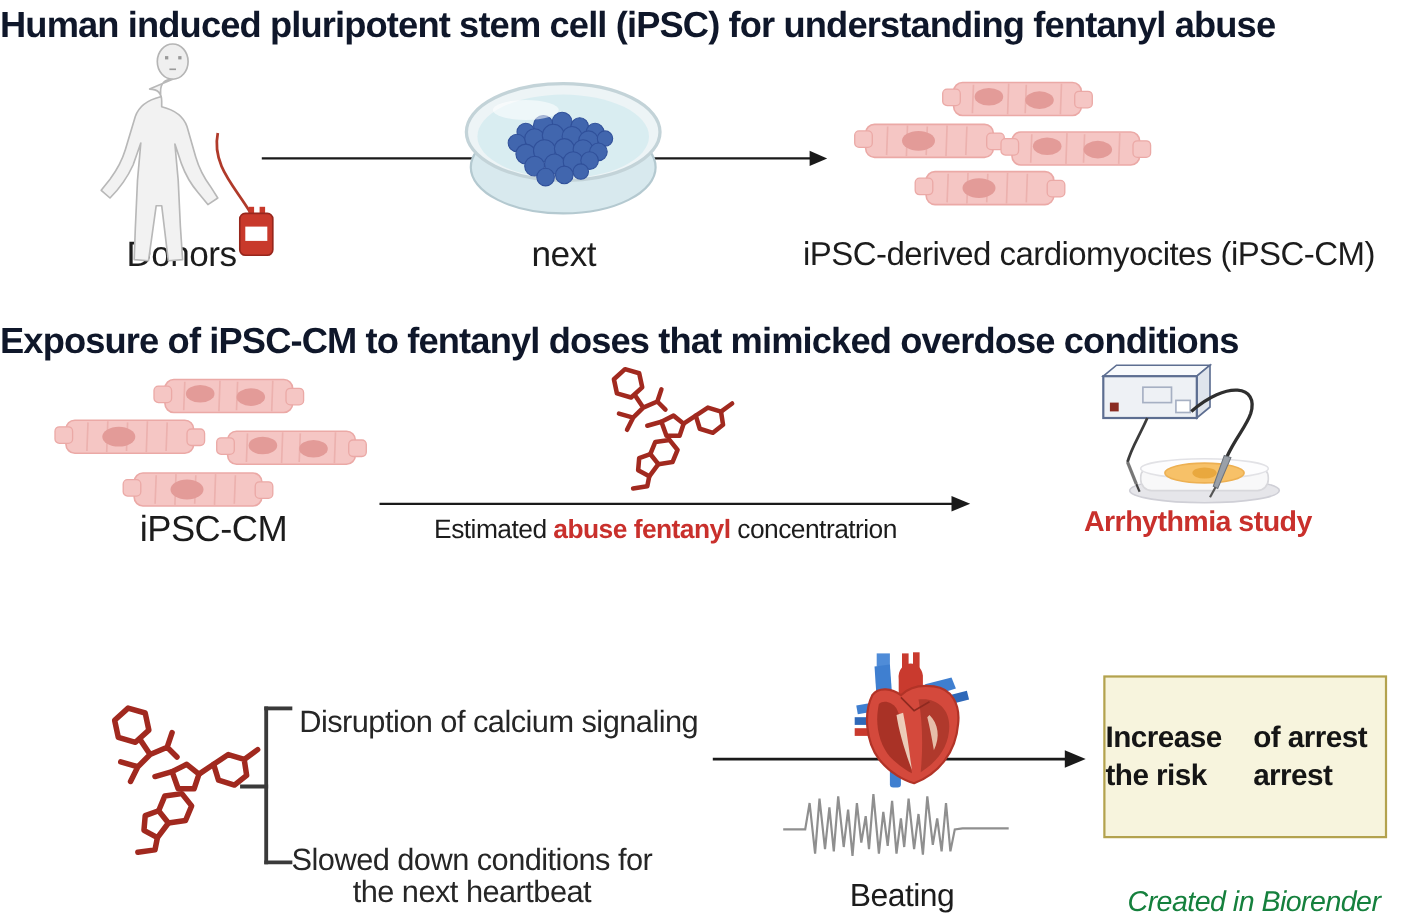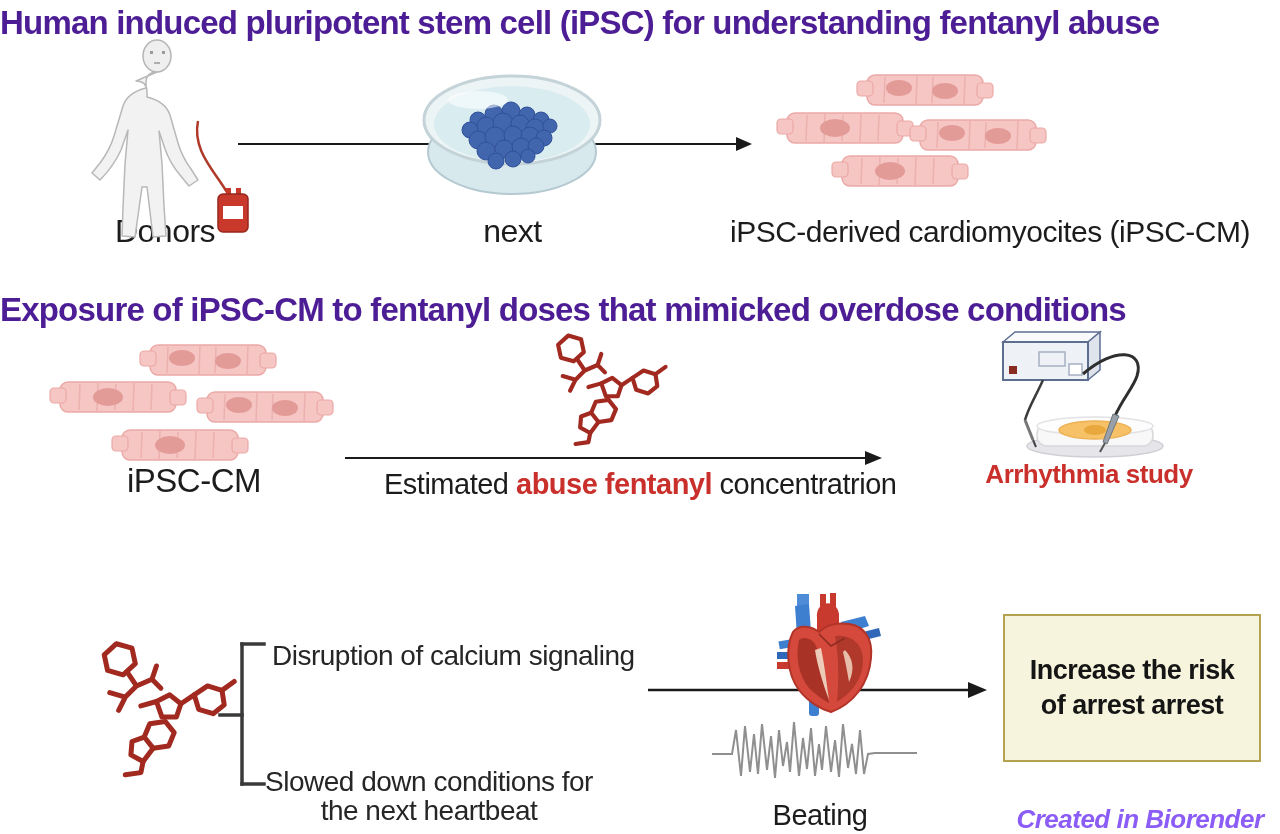--- a/index.html
+++ b/index.html
@@ -2,35 +2,35 @@
 <html><head>
 <meta charset="utf-8">
 <style>
   html,body{margin:0;padding:0;background:#ffffff;}
   #canvas{
     position:relative;width:1280px;height:834px;background:#ffffff;overflow:hidden;
     font-family:"Liberation Sans",sans-serif;color:#111;
   }
   .title{
     position:absolute;left:0;width:1096px;text-align:center;
-    font-size:33px;font-weight:700;letter-spacing:-0.8px;color:#4c1d95;white-space:nowrap;
+    font-size:33px;font-weight:700;letter-spacing:-0.8px;color:#0f172a;white-space:nowrap;
   }
   .lbl{position:absolute;text-align:center;font-size:31px;color:#1c1c1c;letter-spacing:-0.5px;}
   .lbl-left{text-align:left;}
   .red-bold{color:#c9302c;font-weight:700;}
-  .arrow-caption{position:absolute;text-align:center;font-size:29px;color:#1c1c1c;letter-spacing:-0.5px;white-space:nowrap;margin-left:34px;}
+  .arrow-caption{position:absolute;text-align:center;font-size:24px;color:#1c1c1c;letter-spacing:-0.5px;white-space:nowrap;}
   .risk-box{
     position:absolute;left:1003px;top:614px;width:258px;height:148px;
     background:#f7f4dd;border:2.5px solid #b3a24e;box-sizing:border-box;
-    display:flex;flex-direction:column;align-items:center;justify-content:center;
+    display:flex;flex-direction:row;align-items:center;justify-content:center;
     font-size:27px;font-weight:700;line-height:1.3;color:#151515;letter-spacing:-0.5px;
   }
   .credit{
     position:absolute;left:1000px;top:804px;width:280px;text-align:center;
-    font-size:26px;font-weight:700;font-style:italic;color:#8b5cf6;letter-spacing:-0.5px;
+    font-size:26px;font-weight:400;font-style:italic;color:#15803d;letter-spacing:-0.5px;
   }
   svg{position:absolute;overflow:visible;}
   .z1{z-index:1}.z2{z-index:2}
 </style>
 </head>
 <body>
 
 <div id="canvas">
 
   <svg width="0" height="0" aria-hidden="true">

